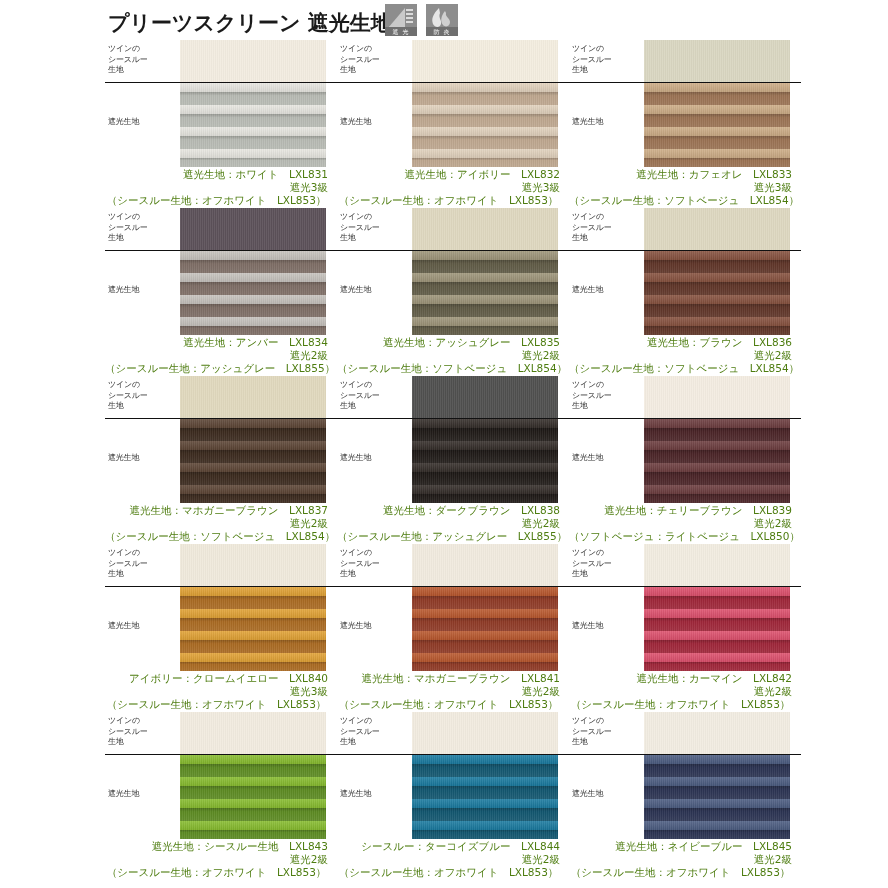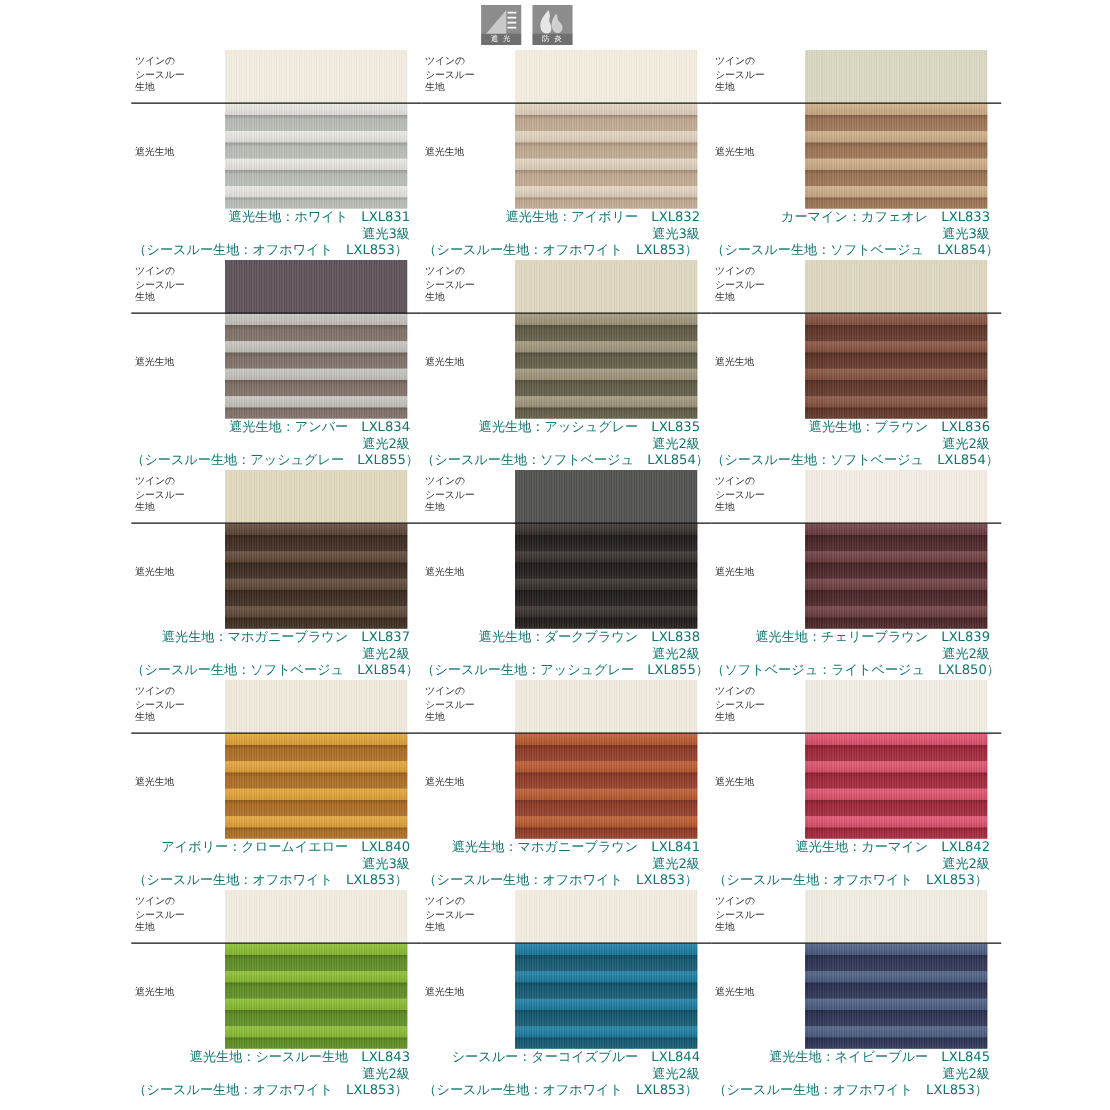--- a/index.html
+++ b/index.html
@@ -159,21 +159,21 @@
     pointer-events: none;
   }
 
   
   .caption {
     position: absolute;
     left: 0px; top: 128px;
     width: 232px;
     text-align: right;
     padding-right: 9px;
-    color: #0f766e;
+    color: #4d7c0f;
   }
   .cap-main {
     font-size: 10.5px;
     line-height: 13px;
     white-space: nowrap;
   }
   .cap-grade {
     font-size: 10.5px;
     line-height: 13px;
     white-space: nowrap;
@@ -185,20 +185,21 @@
     text-align: center;
     padding-right: 0px;
   }
 </style>
 </head>
 <body>
 
 <div id="page">
 
   <div id="header">
+    <div id="header-title">プリーツスクリーン 遮光生地</div>
     <div id="badges">
 
       <div class="badge">
         <svg class="badge-art" viewBox="0 0 32 32">
           <rect x="0" y="0" width="32" height="32" fill="#8d8d8d"></rect>
           <polygon points="3,24 20,4 20,24" fill="#c9c9c9"></polygon>
           <g stroke="#ffffff" stroke-width="1.4">
             <line x1="21" y1="6" x2="28" y2="6"></line>
             <line x1="21" y1="10" x2="28" y2="10"></line>
             <line x1="21" y1="14" x2="28" y2="14"></line>
@@ -305,21 +306,21 @@
             <div class="pleat" style="top: 22px; height: 9px; background: linear-gradient(rgba(255, 255, 255, 0.1) 0%, rgba(0, 0, 0, 0.07) 100%) rgb(205, 172, 133);"></div>
             <div class="pleat" style="top: 31px; height: 13px; background: linear-gradient(rgba(0, 0, 0, 0.18) 0%, rgba(0, 0, 0, 0) 28%, rgba(255, 255, 255, 0.05) 100%) rgb(154, 114, 83);"></div>
             <div class="pleat" style="top: 44px; height: 9px; background: linear-gradient(rgba(255, 255, 255, 0.1) 0%, rgba(0, 0, 0, 0.07) 100%) rgb(205, 172, 133);"></div>
             <div class="pleat" style="top: 53px; height: 13px; background: linear-gradient(rgba(0, 0, 0, 0.18) 0%, rgba(0, 0, 0, 0) 28%, rgba(255, 255, 255, 0.05) 100%) rgb(154, 114, 83);"></div>
             <div class="pleat" style="top: 66px; height: 9px; background: linear-gradient(rgba(255, 255, 255, 0.1) 0%, rgba(0, 0, 0, 0.07) 100%) rgb(205, 172, 133);"></div>
             <div class="pleat" style="top: 75px; height: 9px; background: linear-gradient(rgba(0, 0, 0, 0.18) 0%, rgba(0, 0, 0, 0) 28%, rgba(255, 255, 255, 0.05) 100%) rgb(154, 114, 83);"></div>
             <div class="grain"></div>
           </div>
         </div>
         <div class="caption">
-          <div class="cap-main">カーマイン：カフェオレ　LXL833</div>
+          <div class="cap-main">遮光生地：カフェオレ　LXL833</div>
           <div class="cap-grade">遮光3級</div>
           <div class="cap-sheer">（シースルー生地：ソフトベージュ　LXL854）</div>
         </div>
       </div>
       <div class="cell">
         <div class="side-labels">
           <div class="lbl-sheer">
             <div>ツインの</div>
             <div>シースルー</div>
             <div>生地</div>

